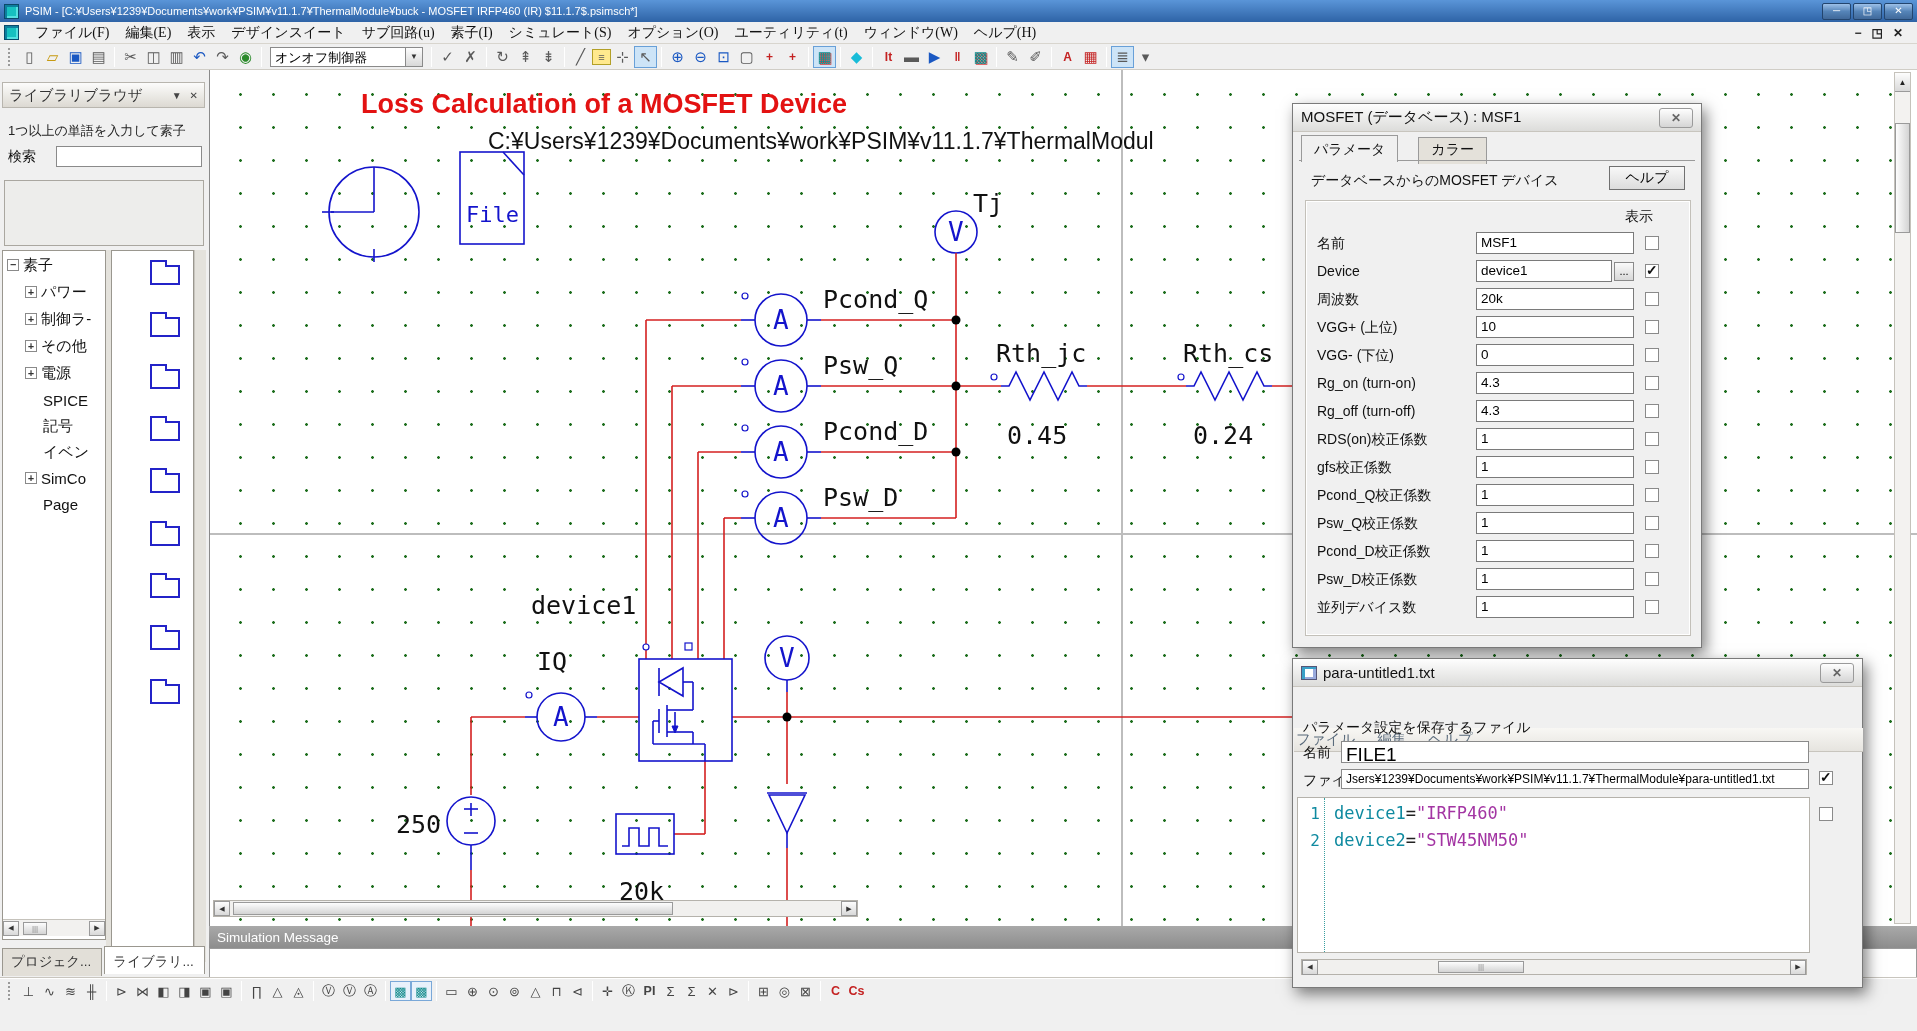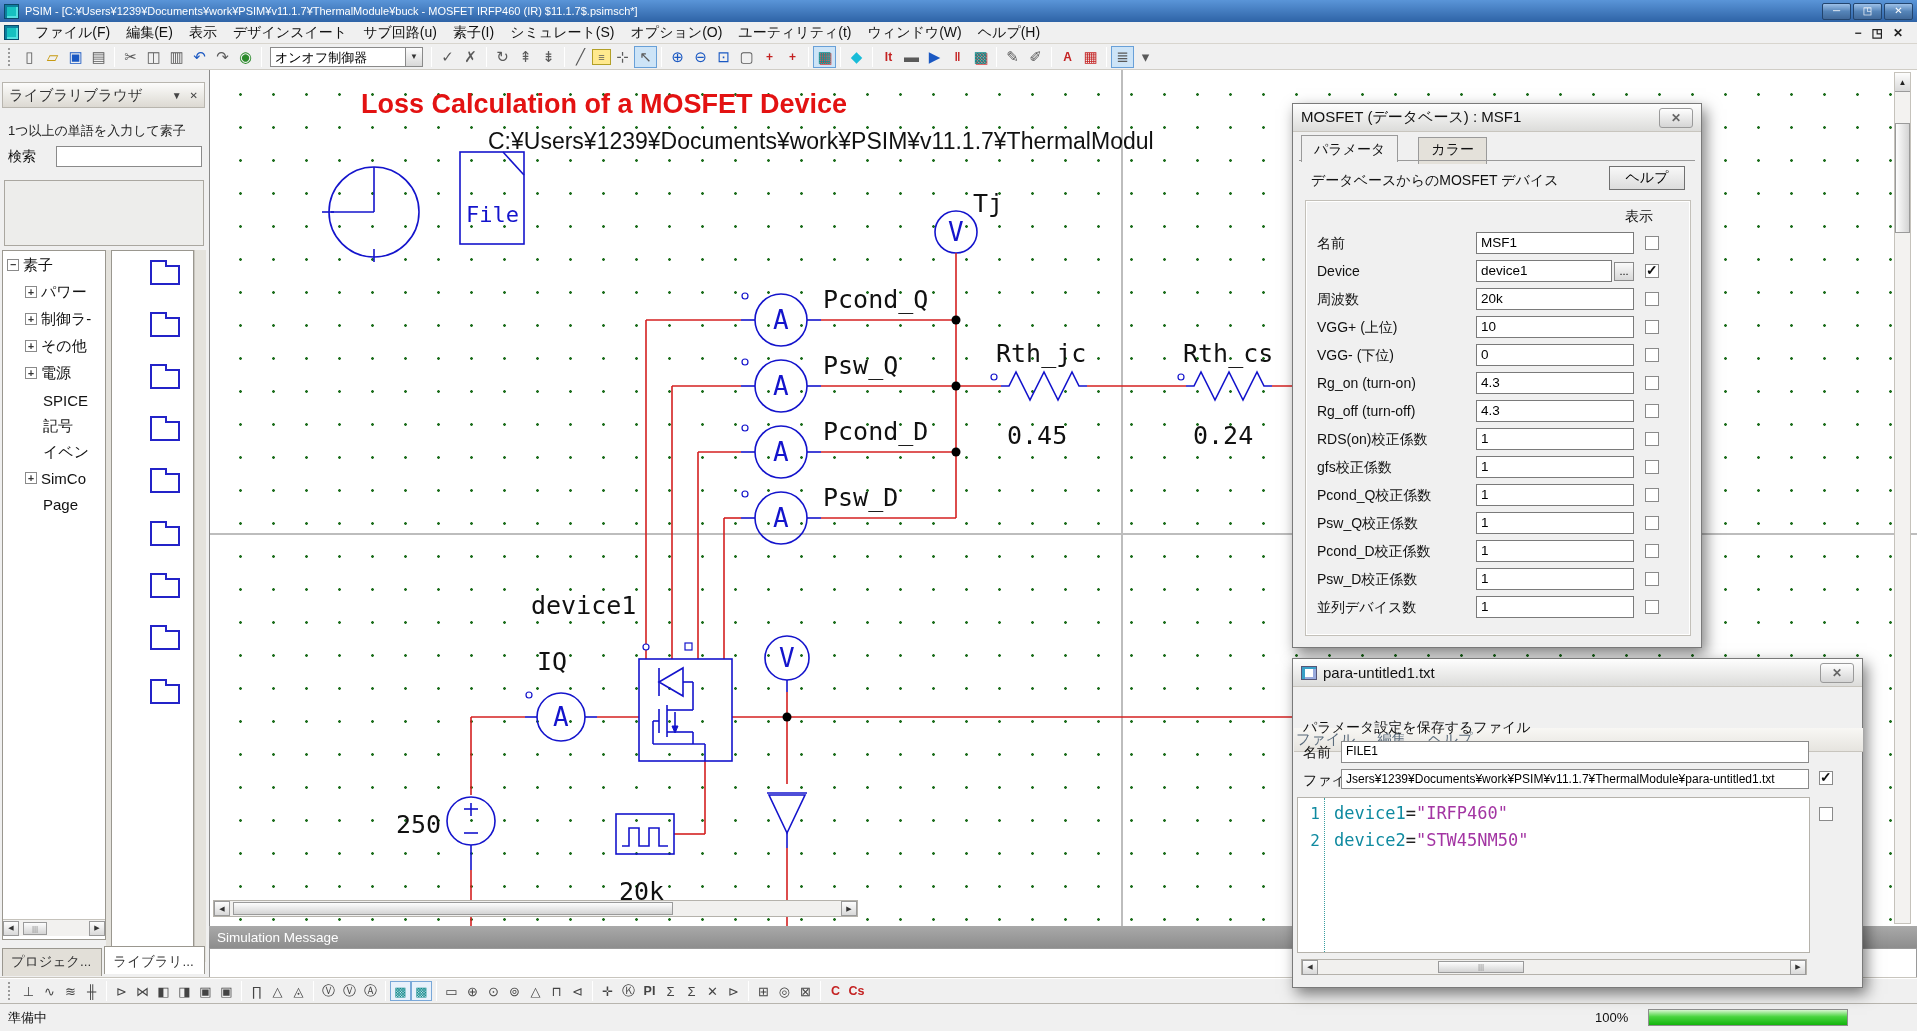--- a/index.html
+++ b/index.html
@@ -17,21 +17,21 @@
   .win-btns { display:flex; gap:2px; margin-left:8px; }
   .win-btn { width:29px; height:17px; border:1px solid #23456e; border-radius:2px;
     background:linear-gradient(#9cc0e8,#5584b8 50%,#40699a); color:#fff; font-size:10px;
     display:flex; align-items:center; justify-content:center; line-height:1; }
 
   
   .menubar { position:absolute; left:0; top:22px; width:1917px; height:22px; background:#f0f0f0;
     border-bottom:1px solid #d8d5ce; display:flex; align-items:center; padding:0 4px; font-size:14px; color:#111; }
   .menubar .mdi-icon { width:15px; height:15px; background:#17c0c0; border:1px solid #0a4a6a;
     box-shadow:inset 2px 2px 0 #0d7f9e, inset -2px -2px 0 #55e0e0; margin-right:8px; flex:none; }
-  .menu-item { padding:2px 8px; white-space:nowrap; }
+  .menu-item { padding:2px 8px; white-space:nowrap;font-family:Liberation Serif, serif; }
   .mdi-btns { margin-left:auto; display:flex; gap:10px; padding-right:10px; color:#222; font-size:12px; font-weight:bold; }
 
   
   .toolbar { position:absolute; left:0; top:44px; width:1917px; height:26px; background:#f0f0f0;
     border-bottom:1px solid #d0cdc6; display:flex; align-items:center; padding:0 2px 0 8px; }
   .grip { width:4px; height:18px; border-left:2px dotted #9a9a9a; margin-right:6px; flex:none; }
   .t-icon { width:23px; height:22px; display:flex; align-items:center; justify-content:center;
     font-size:15px; color:#5a5a5a; flex:none; }
   .t-icon.txt { font-size:12px; font-weight:bold; }
   .t-icon.selected { background:#cde4f7; border:1px solid #68a0d8; }
@@ -600,25 +600,20 @@
     <div class="e-icon">⊳</div>
     <div class="tsep"></div>
     <div class="e-icon">⊞</div>
     <div class="e-icon">◎</div>
     <div class="e-icon">⊠</div>
     <div class="tsep"></div>
     <div class="e-icon red">C</div>
     <div class="e-icon red">Cs</div>
   </div>
 
-  <div class="statusbar">
-    <div class="status-left">準備中</div>
-    <div class="status-zoom">100%</div>
-    <div class="progress"></div>
-  </div>
 
   <div class="dialog mosfet-dlg">
     <div class="dlg-title">
       <span>MOSFET (データベース) : MSF1</span>
       <div class="dlg-close">✕</div>
     </div>
     <div class="dlg-tabs">
       <div class="dlg-tab active">パラメータ</div>
       <div class="dlg-tab">カラー</div>
     </div>
@@ -707,21 +702,21 @@
       <span>para-untitled1.txt</span>
       <div class="dlg-close">✕</div>
     </div>
     <div class="para-menubar">
       <span>ファイル</span>
       <span>編集</span>
       <span>ヘルプ</span>
     </div>
     <div class="para-desc">パラメータ設定を保存するファイル</div>
     <div class="para-row-label" style="top:85px;">名前</div>
-    <div class="para-input" style="top:82px; height:22px; font-size:12px;">FILE1</div>
+    <div class="para-input" style="top:82px; height:22px; font-size:19px;">FILE1</div>
     <div class="para-row-label" style="top:113px;">ファイ</div>
     <div class="para-input" style="top:110px; height:20px; font-size:12px;">Jsers¥1239¥Documents¥work¥PSIM¥v11.1.7¥ThermalModule¥para-untitled1.txt</div>
     <div class="para-cb checked" style="top:112px;"></div>
 
     <div class="code-area">
       <div class="gutter">
         <div class="lnum" style="top:6px;">1</div>
         <div class="lnum" style="top:33px;">2</div>
       </div>
       <div class="codeline" style="top:5px;"><span class="tok-name">device1</span><span class="tok-eq">=</span><span class="tok-str">"IRFP460"</span></div>

